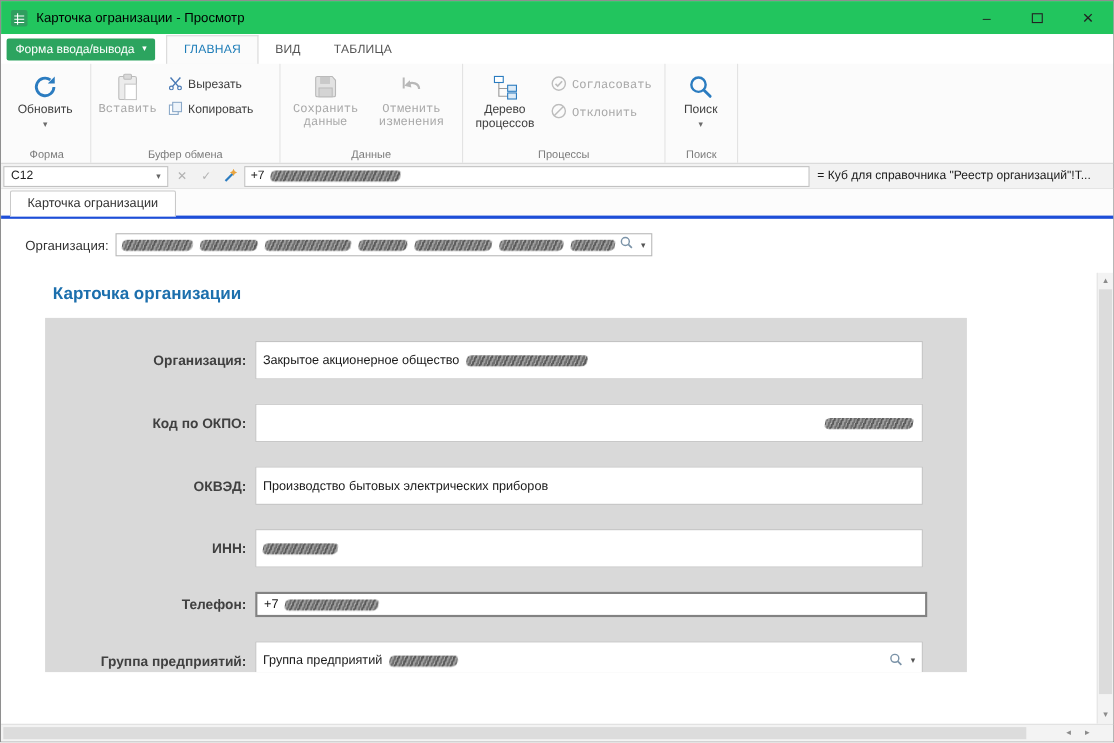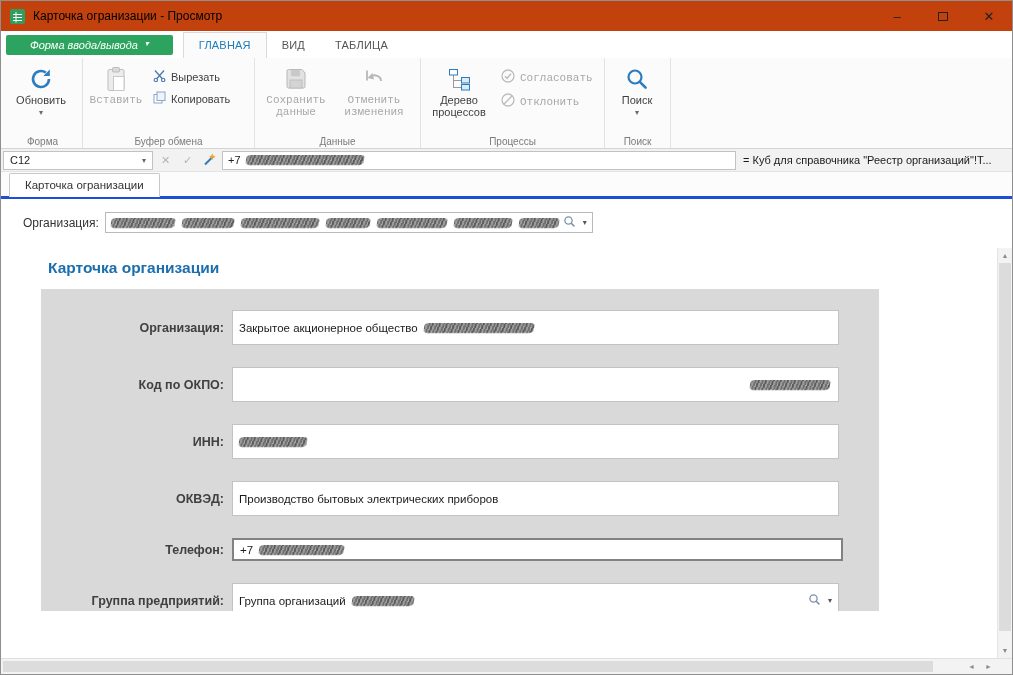--- a/index.html
+++ b/index.html
@@ -1,30 +1,30 @@
 <!DOCTYPE html>
 <html style="--accent_green: #2ca45f; --accent_blue: #2b7cc0; --tab_active_blue: #1e7db8; --heading_blue: #1c6fad; --panel_gray: #d9d9d9; --disabled_text: #a8a8a8;"><head>
 <meta charset="utf-8">
 <style>
   * { box-sizing: border-box; margin: 0; padding: 0; }
   html,body { width: 1013px; height: 675px; }
   body { font-family: "Liberation Sans", sans-serif; background: #fff; color: #222; overflow: hidden; }
   .window { width: 1013px; height: 675px; border: 1px solid #8f8f8f; background: #fff; display: flex; flex-direction: column; }
 
   
-  .titlebar { height: 30px; display: flex; align-items: center; padding-left: 8px; background: #c2410c; flex: 0 0 auto; justify-content: center; }
+  .titlebar { height: 30px; display: flex; align-items: center; padding-left: 8px; background: #22c55e; flex: 0 0 auto; justify-content: center; }
   .app-icon { width: 17px; height: 17px; margin-right: 7px; display: flex; }
   .title-text { font-size: 12px; color: #000; }
   .win-controls { margin-left: auto; display: flex; height: 100%; }
   .win-btn { width: 46px; height: 100%; display: flex; align-items: center; justify-content: center; font-size: 13px; color: #222; cursor: default; }
   .maxbox { width: 10px; height: 9px; border: 1px solid #222; display: inline-block; }
 
   
   .tabrow { height: 27px; display: flex; align-items: flex-end; background: #fff; padding-left: 5px; flex: 0 0 auto; }
-  .appmenu-btn { background: var(--accent_green,#2ca45f); color: #fff; font-size: 11px; padding: 4px 24px; border-radius: 2px; display: flex; align-items: flex-start; gap: 7px; margin: 0 10px 3px 0; white-space: nowrap; font-style: italic; }
+  .appmenu-btn { background: var(--accent_green,#2ca45f); color: #fff; font-size: 11px; padding: 4px 8px; border-radius: 2px; display: flex; align-items: flex-start; gap: 7px; margin: 0 10px 3px 0; white-space: nowrap; }
   .appmenu-btn .caret { font-size: 8px; }
   .rtab { padding: 6px 15px 7px; font-size: 11px; color: #555; letter-spacing: .2px; white-space: nowrap; }
   .rtab.active { color: var(--tab_active_blue,#1e7db8); background: #fbfbfb; border: 1px solid #d9d9d9; border-bottom: 1px solid #fbfbfb; margin-bottom: -1px; }
 
   
   .ribbon { height: 91px; background: #fbfbfb; border-bottom: 1px solid #d4d4d4; display: flex; padding: 0 2px; flex: 0 0 auto; }
   .rgroup { position: relative; border-right: 1px solid #e3e3e3; padding: 3px 2px 17px; display: flex; align-items: flex-start; }
   .rgroup-label { position: absolute; left: 0; right: 0; bottom: 1px; text-align: center; font-size: 10px; color: #7b7b7b; }
   .bigbtn { display: flex; flex-direction: column; align-items: center; text-align: center; font-size: 11px; color: #3f3f3f; line-height: 12px; padding: 3px 3px; }
   .bigbtn .icon { height: 30px; display: flex; align-items: center; justify-content: center; }
@@ -315,46 +315,46 @@
       </div>
 
       <div class="frow">
         <div class="flabel">Код по ОКПО:</div>
         <div class="finput right">
           <span class="redacted" style="width:80px;margin-right:2px"></span>
         </div>
       </div>
 
       <div class="frow">
+        <div class="flabel">ОКВЭД:</div>
+        <div class="finput">
+          <span class="fvalue">Производство бытовых электрических приборов</span>
+        </div>
+      </div>
+
+      <div class="frow">
         <div class="flabel">ИНН:</div>
         <div class="finput">
           <span class="redacted" style="width:68px"></span>
-        </div>
-      </div>
-
-      <div class="frow">
-        <div class="flabel">ОКВЭД:</div>
-        <div class="finput">
-          <span class="fvalue">Производство бытовых электрических приборов</span>
         </div>
       </div>
 
       <div class="frow">
         <div class="flabel">Телефон:</div>
         <div class="finput focused">
           <span class="fvalue">+7</span>
           <span class="redacted" style="width:85px"></span>
         </div>
       </div>
 
 
       <div class="frow">
         <div class="flabel">Группа предприятий:</div>
         <div class="finput">
-          <span class="fvalue">Группа организаций</span>
+          <span class="fvalue">Группа предприятий</span>
           <span class="redacted" style="width:62px"></span>
           <span class="combo-icons">
             <span>
               <svg width="13" height="13" viewBox="0 0 13 13">
                   <circle cx="5.5" cy="5.5" r="3.6" fill="none" stroke="#7b93a8" stroke-width="1.3"></circle>
                   <path d="M8.2 8.2l3.2 3.2" stroke="#7b93a8" stroke-width="1.5"></path>
                 </svg>
             </span>
             <span class="caret">▾</span>
           </span>

